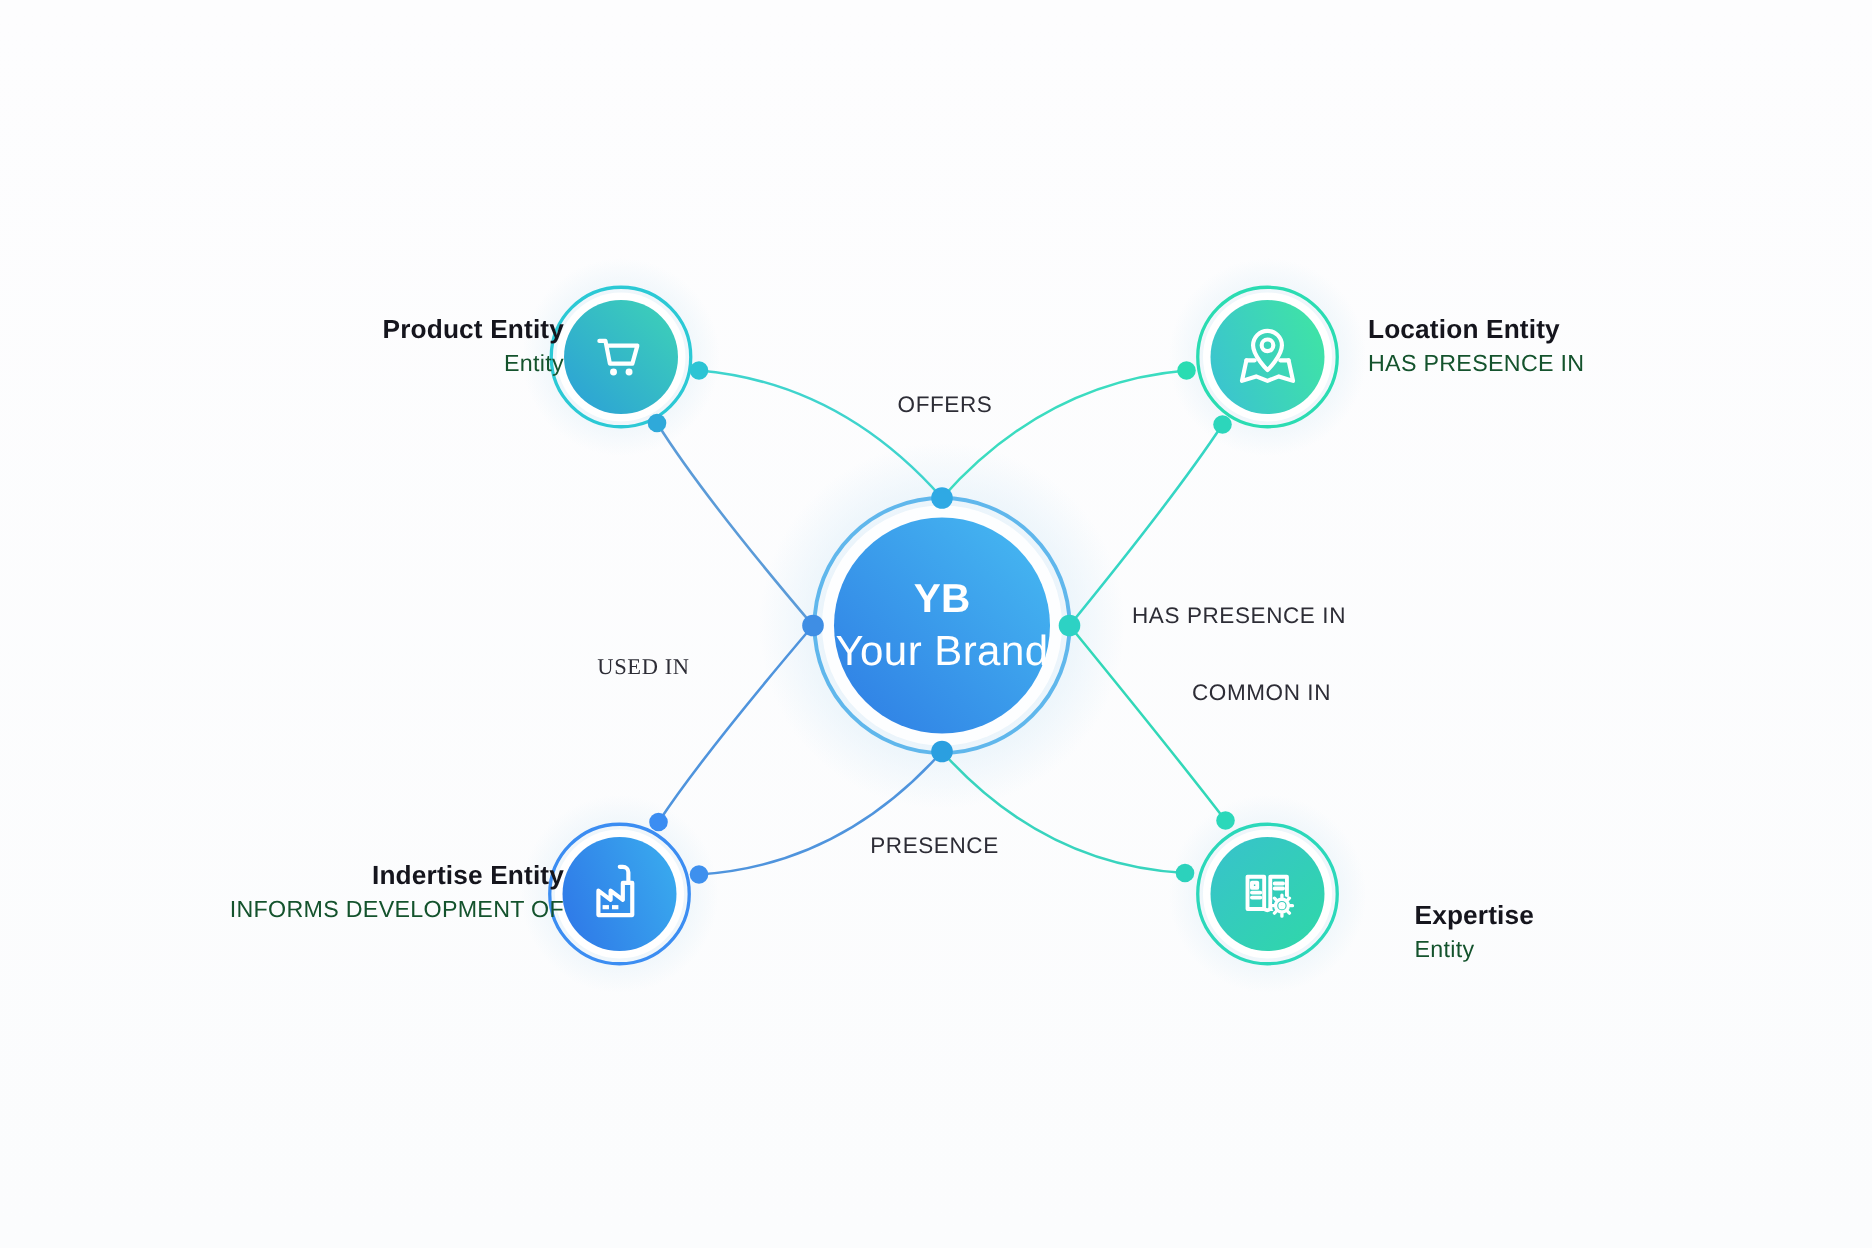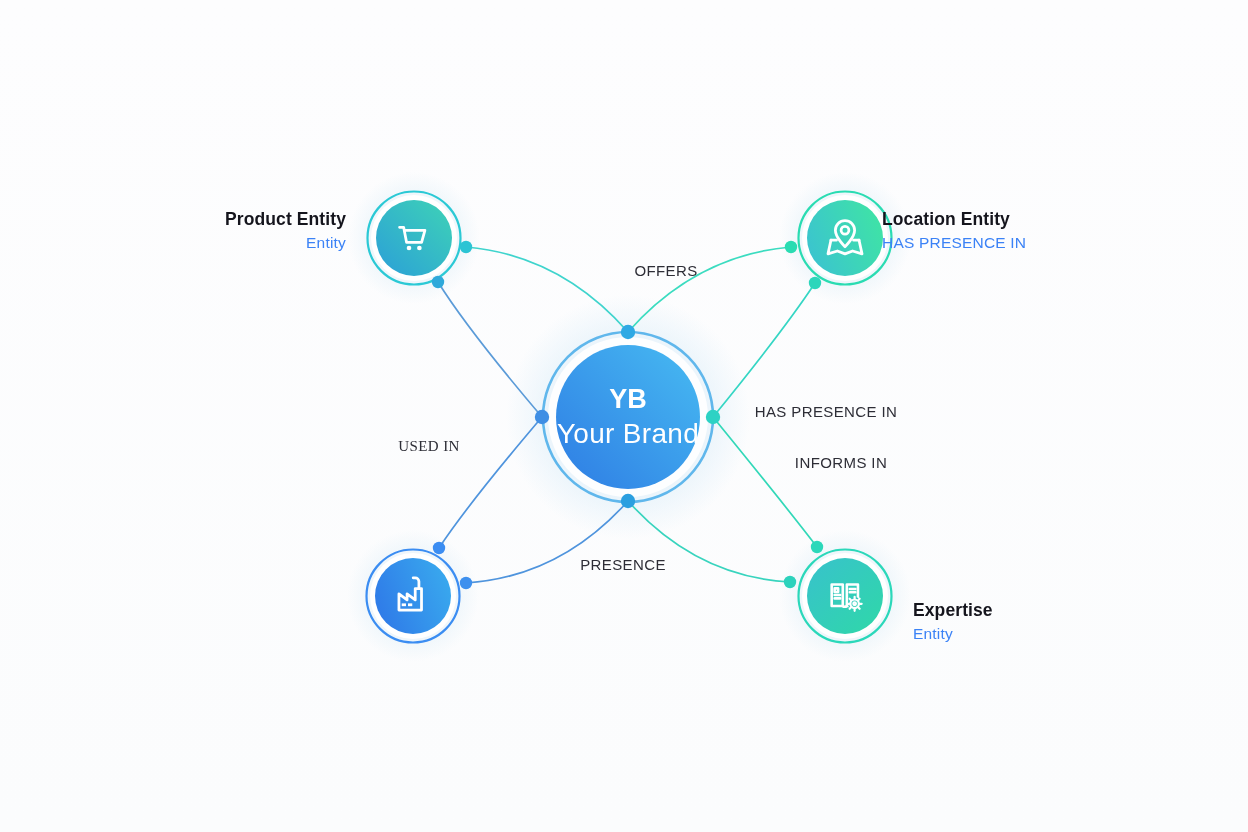--- a/index.html
+++ b/index.html
@@ -16,35 +16,35 @@
   .center-text{
     position:absolute;left:628px;top:417px;
     transform:translate(-50%,-50%);
     display:flex;flex-direction:column;align-items:center;gap:7px;
     color:#ffffff;text-align:center;pointer-events:none;
   }
   .center-logo{font-size:27px;font-weight:600;letter-spacing:0px;line-height:1;}
   .center-name{font-size:28px;font-weight:500;letter-spacing:.3px;line-height:1;}
 
   
-  .node-label{position:absolute;line-height:1.42;}
+  .node-label{position:absolute;line-height:1.42;padding-left:30px;}
   .node-label .title{font-size:17.5px;font-weight:700;color:#15151d;letter-spacing:.1px;}
-  .node-label .subtitle{font-size:15.5px;font-weight:400;color:#3b82f6;letter-spacing:.2px;}
+  .node-label .subtitle{font-size:15.5px;font-weight:400;color:#14532d;letter-spacing:.2px;}
   .label-product{left:0;top:207px;width:346px;text-align:right;}
   .label-location{left:882px;top:207px;width:300px;text-align:left;}
   .label-indertise{left:0;top:571px;width:346px;text-align:right;}
   .label-expertise{left:913px;top:598px;width:300px;text-align:left;}
 
   
   .edge-label{
     position:absolute;transform:translate(-50%,-50%);
     font-size:15px;font-weight:500;color:#2d2d36;letter-spacing:.4px;
     white-space:nowrap;
   }
-  .el-offers{left:666px;top:270px;}
+  .el-offers{left:630px;top:270px;}
   .el-haspresence{left:826px;top:411px;}
   .el-common{left:841px;top:462px;}
   .el-used{left:429px;top:446px;font-family:Liberation Serif, serif;}
   .el-posssses{left:623px;top:564px;}
 </style>
 </head>
 <body>
 
 <div class="stage">
 
@@ -183,24 +183,28 @@
   </div>
 
   <div class="node-label label-product">
     <div class="title">Product Entity</div>
     <div class="subtitle">Entity</div>
   </div>
   <div class="node-label label-location">
     <div class="title">Location Entity</div>
     <div class="subtitle">HAS PRESENCE IN</div>
   </div>
+  <div class="node-label label-indertise">
+    <div class="title">Indertise Entity</div>
+    <div class="subtitle">INFORMS DEVELOPMENT OF</div>
+  </div>
   <div class="node-label label-expertise">
     <div class="title">Expertise</div>
     <div class="subtitle">Entity</div>
   </div>
 
   <div class="edge-label el-offers">OFFERS</div>
   <div class="edge-label el-haspresence">HAS PRESENCE IN</div>
-  <div class="edge-label el-common">INFORMS IN</div>
+  <div class="edge-label el-common">COMMON IN</div>
   <div class="edge-label el-used">USED IN</div>
   <div class="edge-label el-posssses">PRESENCE</div>
 
 </div>
 
 </body></html>

